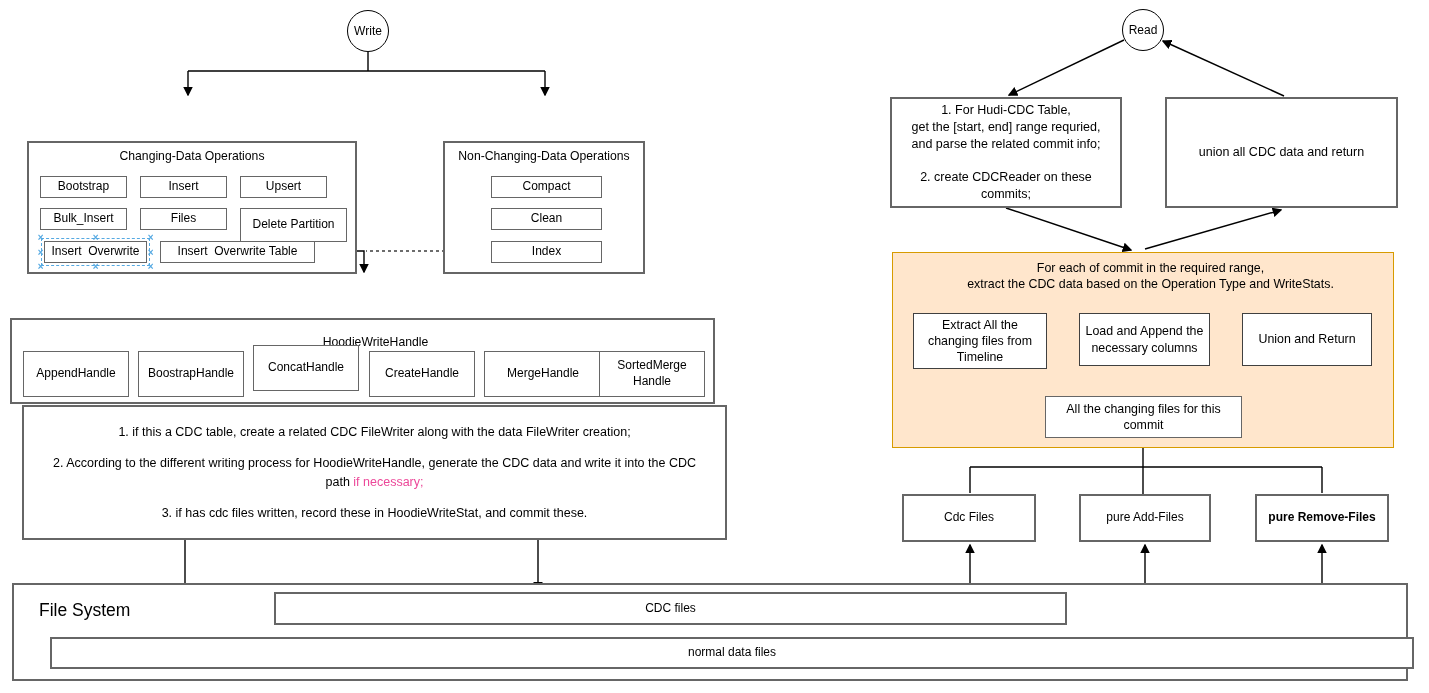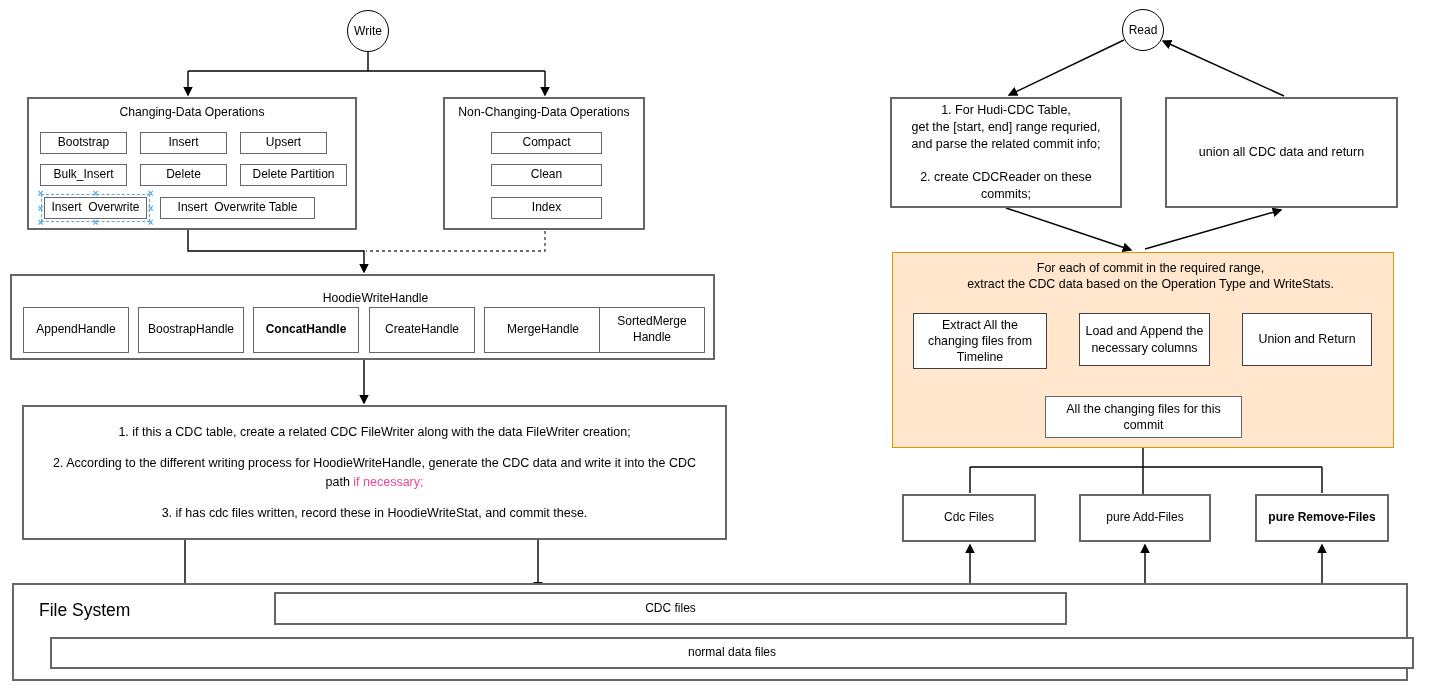--- a/index.html
+++ b/index.html
@@ -9,21 +9,21 @@
     overflow:hidden;
   }
   .abs{position:absolute;box-sizing:border-box;}
   .box{
     position:absolute;box-sizing:border-box;background:#fff;
     border:2px solid #666;display:flex;align-items:center;justify-content:center;
     text-align:center;font-size:12px;line-height:1.3;
   }
   .thin{border-width:1.5px;}
   .dark{border-color:#404040;}
-  .container-box{align-items:flex-start;}
+  .container-box{align-items:flex-start;margin-top:44px;}
   .title{
     position:absolute;left:0;right:0;text-align:center;font-size:12.2px;
   }
   .lbl{white-space:pre-wrap;}
   .circle{
     position:absolute;box-sizing:border-box;width:42px;height:42px;border-radius:50%;
     border:1.6px solid #000;background:#fff;display:flex;align-items:center;justify-content:center;
     font-size:12px;
   }
   .steps-box{
@@ -111,23 +111,23 @@
     <div class="box thin" style="left:111px;top:33px;width:87px;height:22px;">
       <span class="lbl">Insert</span>
     </div>
     <div class="box thin" style="left:211px;top:33px;width:87px;height:22px;">
       <span class="lbl">Upsert</span>
     </div>
     <div class="box thin" style="left:11px;top:65px;width:87px;height:22px;">
       <span class="lbl">Bulk_Insert</span>
     </div>
     <div class="box thin" style="left:111px;top:65px;width:87px;height:22px;">
-      <span class="lbl">Delete</span>
-    </div>
-    <div class="box thin" style="left:211px;top:65px;width:107px;height:22px;">
+      <span class="lbl">Files</span>
+    </div>
+    <div class="box thin" style="left:211px;top:65px;width:107px;height:34px;">
       <span class="lbl">Delete Partition</span>
     </div>
     <div class="box thin" style="left:15px;top:98px;width:103px;height:22px;">
       <span class="sel-outline"></span>
       <i class="handle h-tl"></i>
       <i class="handle h-tm"></i>
       <i class="handle h-tr"></i>
       <i class="handle h-ml"></i>
       <i class="handle h-mr"></i>
       <i class="handle h-bl"></i>
@@ -154,21 +154,21 @@
   </div>
 
   <div class="box container-box" style="left:10px;top:274px;width:705px;height:86px;">
     <span class="title" style="top:15px;padding-left:26px;">HoodieWriteHandle</span>
     <div class="box thin" style="left:11px;top:31px;width:106px;height:46px;">
       <span class="lbl">AppendHandle</span>
     </div>
     <div class="box thin" style="left:126px;top:31px;width:106px;height:46px;">
       <span class="lbl">BoostrapHandle</span>
     </div>
-    <div class="box thin" style="left:241px;top:31px;width:106px;height:46px;font-weight:bold;">
+    <div class="box thin" style="left:241px;top:25px;width:106px;height:46px;">
       <span class="lbl">ConcatHandle</span>
     </div>
     <div class="box thin" style="left:357px;top:31px;width:106px;height:46px;">
       <span class="lbl">CreateHandle</span>
     </div>
     <div class="box thin" style="left:472px;top:31px;width:118px;height:46px;">
       <span class="lbl">MergeHandle</span>
     </div>
     <div class="box thin" style="left:587px;top:31px;width:106px;height:46px;">
       <span class="lbl">SortedMerge

